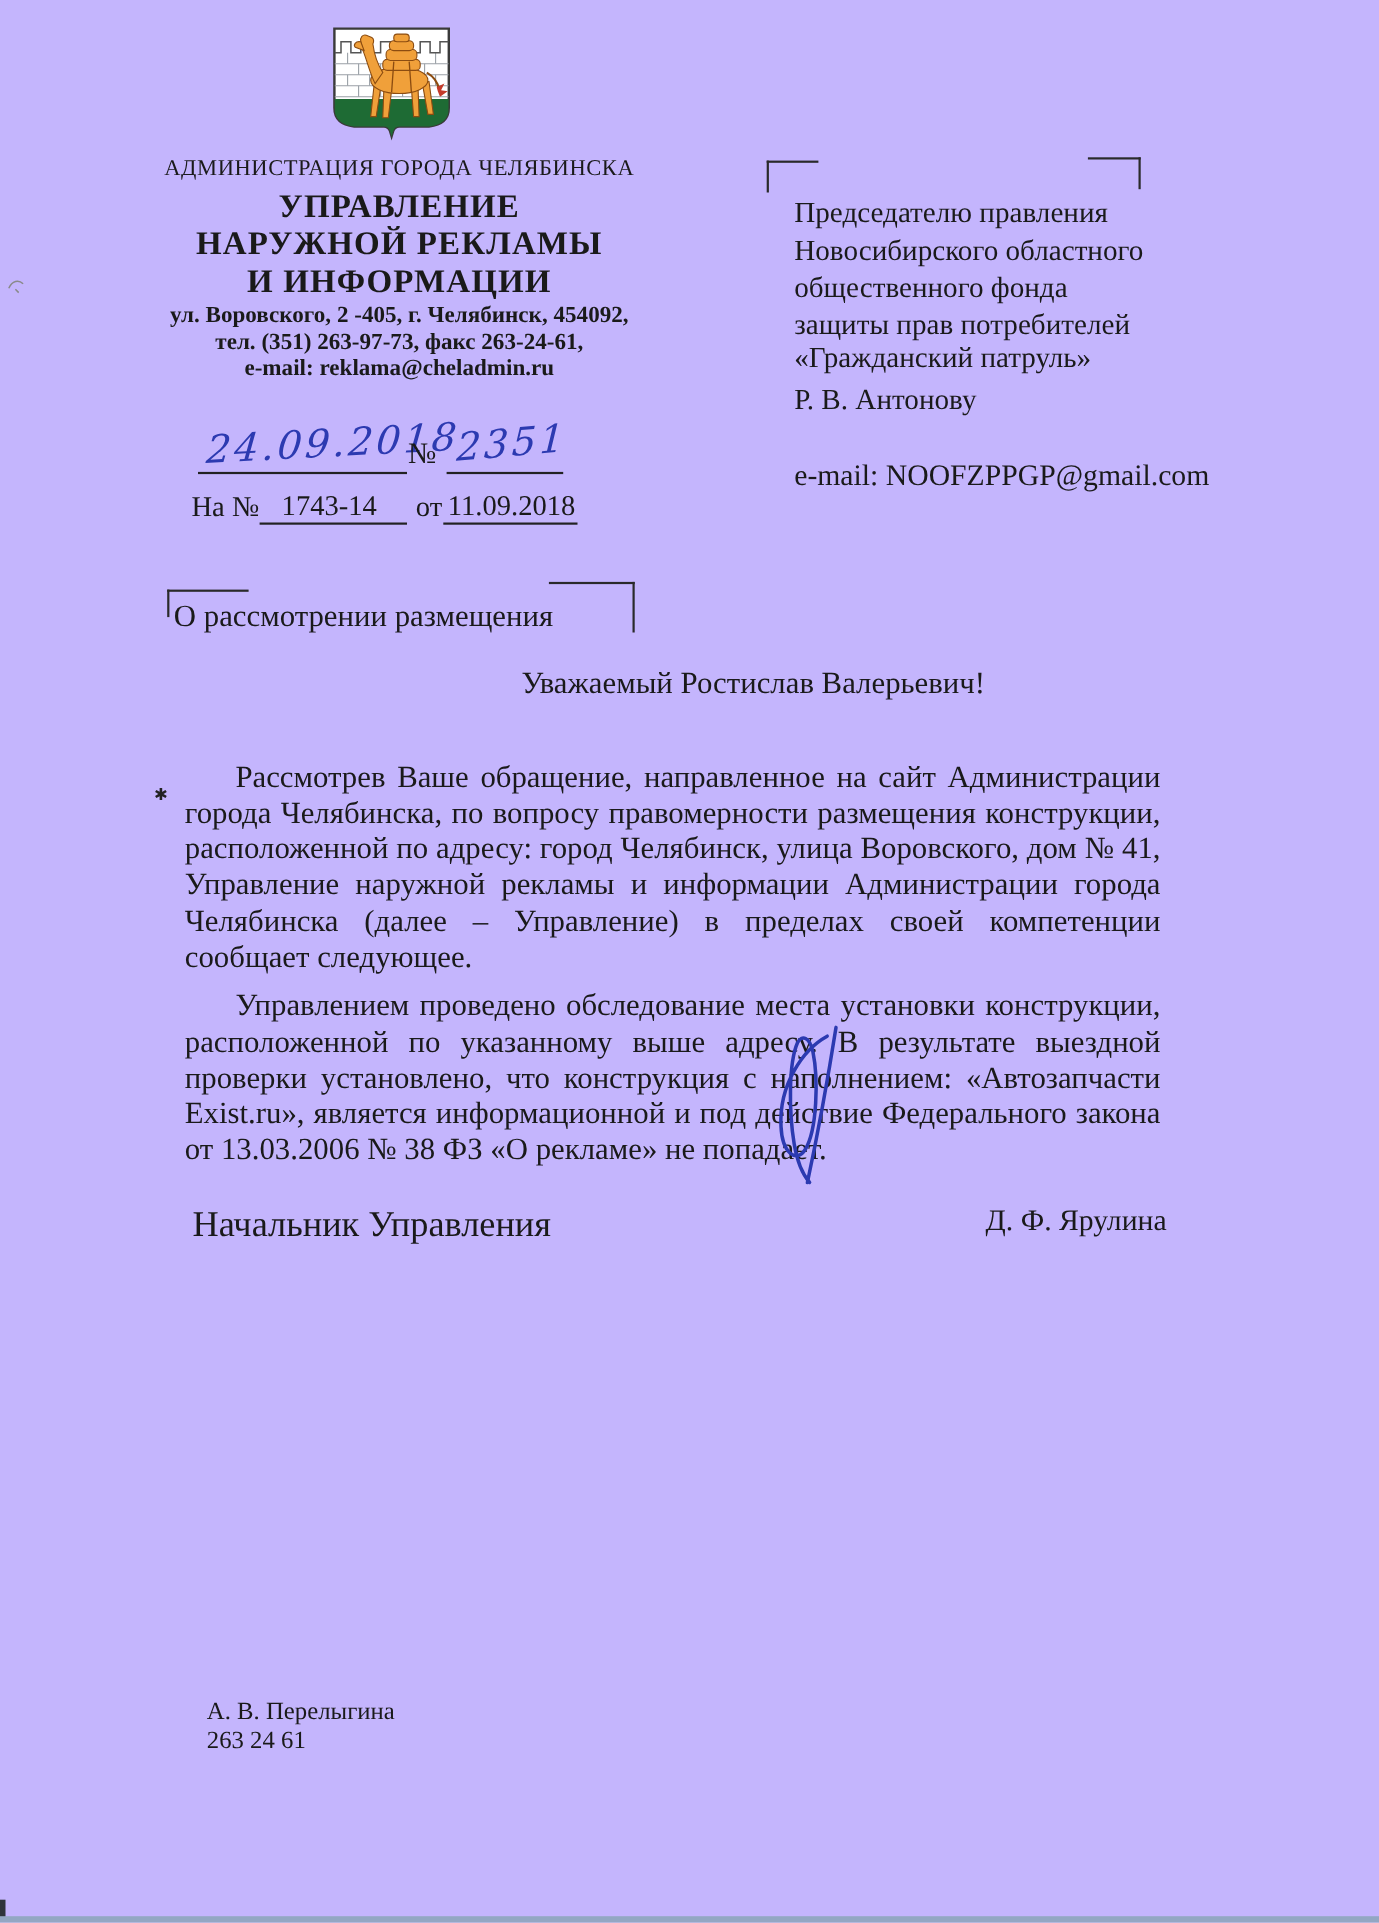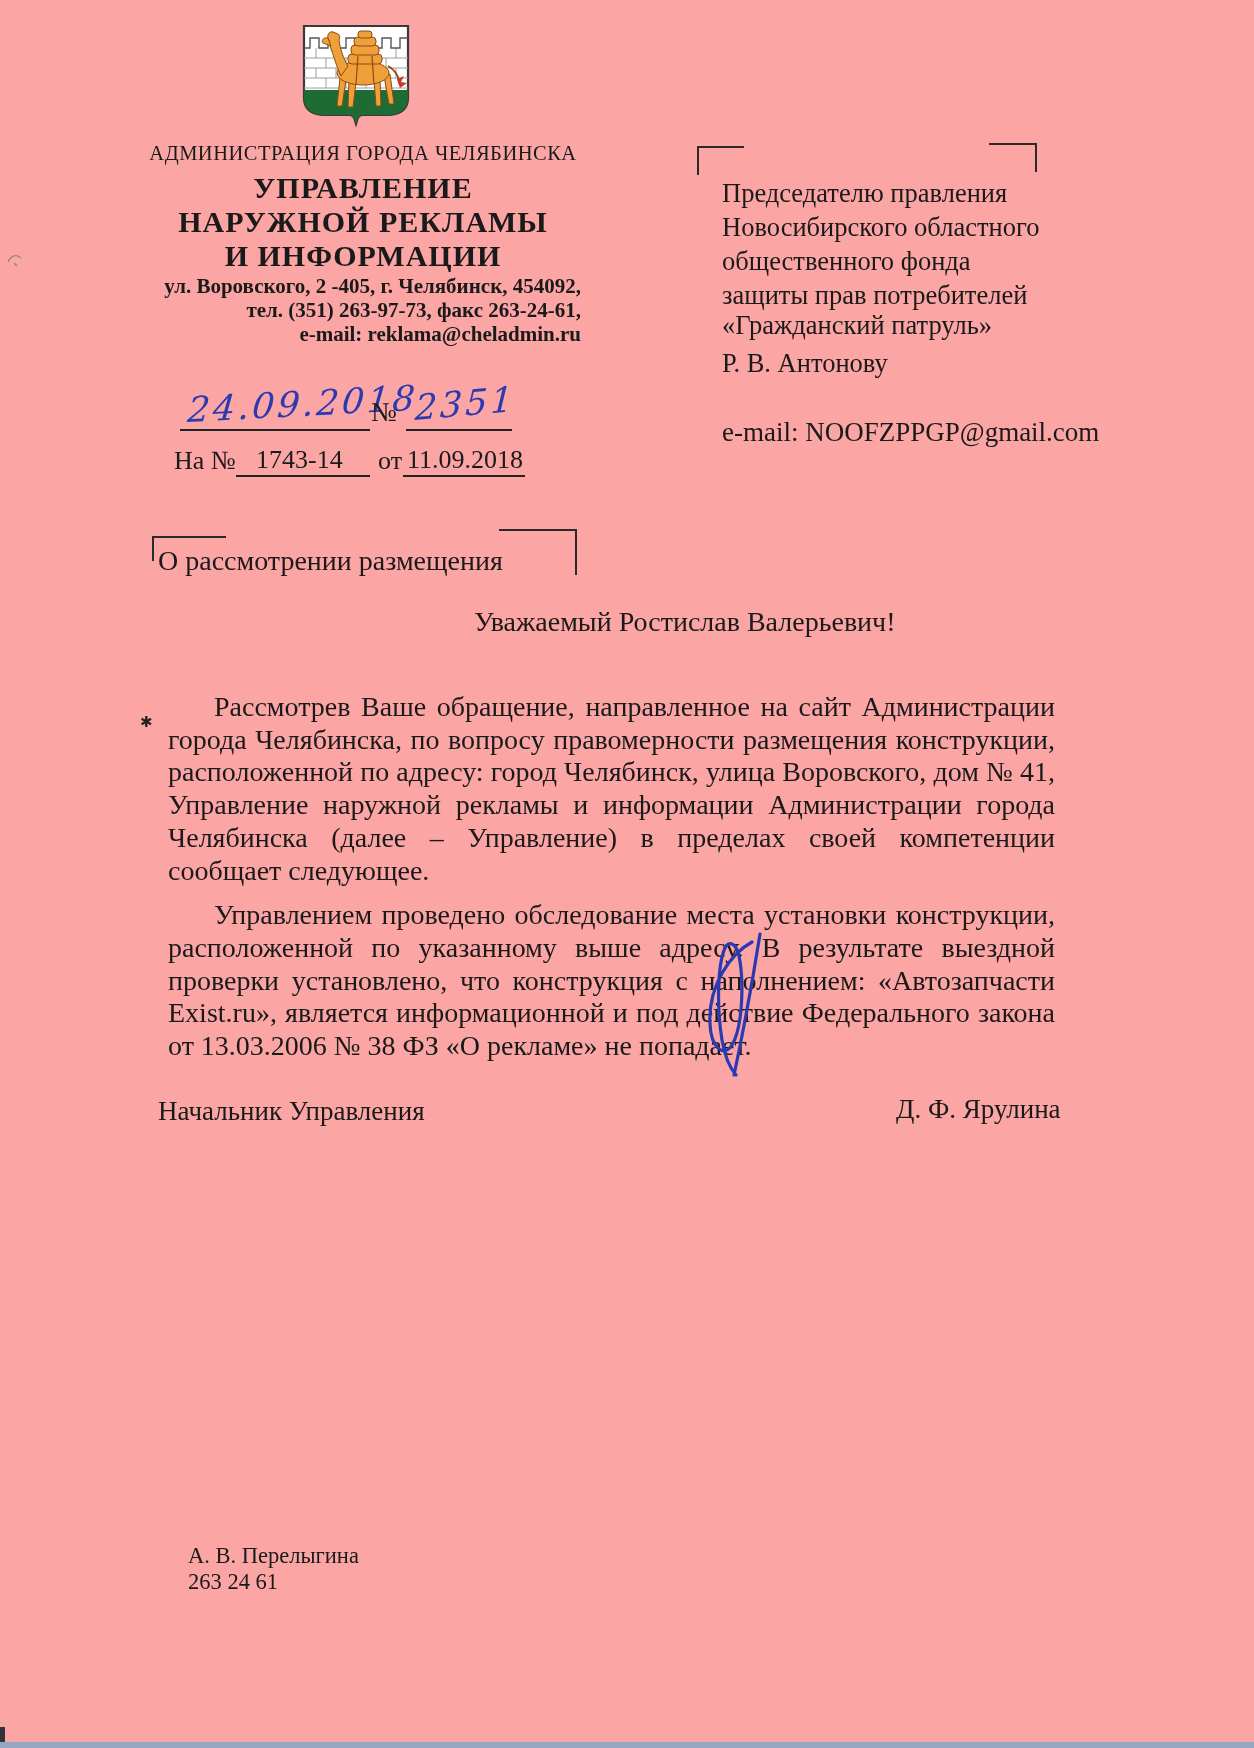--- a/index.html
+++ b/index.html
@@ -1,22 +1,22 @@
 <!DOCTYPE html>
 <html><head>
 <meta charset="utf-8">
 <style>
   html,body{margin:0;padding:0;background:#e8e8e8;}
-  .page{position:relative;width:1254px;height:1748px;background:#fca5a5;overflow:hidden;
+  .page{position:relative;width:1254px;height:1748px;background:#c4b5fd;overflow:hidden;
         font-family:"Liberation Serif","DejaVu Serif",serif;color:#1a1a1a;}
   .abs{position:absolute;white-space:nowrap;}
   .org1{position:absolute;left:145px;top:142px;width:436px;text-align:center;font-size:20.5px;letter-spacing:.5px;}
   .dept{position:absolute;left:145px;width:436px;text-align:center;font-weight:bold;font-size:30px;letter-spacing:1px;}
   .d1{top:171px}.d2{top:205px}.d3{top:239px}
-  .addr{position:absolute;left:145px;width:436px;text-align:right;font-weight:bold;font-size:21px;}
+  .addr{position:absolute;left:145px;width:436px;text-align:center;font-weight:bold;font-size:21px;}
   .a1{top:274px}.a2{top:298px}.a3{top:322px}
 
   
   .hand{font-family:"DejaVu Serif",serif;font-style:italic;color:#2c3ab1;letter-spacing:3px;
         transform:rotate(-3deg) skewX(-8deg);transform-origin:left bottom;}
   .hw-date{left:186px;top:390px;font-size:35px;}
   .hw-num{left:414px;top:388px;font-size:35px;transform:rotate(-5deg) skewX(-8deg);}
   .no-sign{left:371px;top:397px;font-size:27px;}
   .uline{position:absolute;height:2px;background:#222;}
   .u1{left:180px;top:429px;width:190px;}
@@ -40,21 +40,21 @@
   .c-rcp-r{left:989px;top:143px;width:46px;height:27px;border-top:2.5px solid #2a2a2a;border-right:2.5px solid #2a2a2a;}
   .c-sub-l{left:152px;top:536px;width:72px;height:23px;border-top:2.5px solid #2a2a2a;border-left:2.5px solid #2a2a2a;}
   .c-sub-r{left:499px;top:529px;width:76px;height:44px;border-top:2.5px solid #2a2a2a;border-right:2.5px solid #2a2a2a;}
 
   .subject{left:158px;top:545px;font-size:28px;}
   .salutation{left:474px;top:606px;font-size:28px;}
 
   .body-text{position:absolute;left:156px;top:679px;width:911px;}
   .body-text p{margin:12px;font-size:28px;line-height:32.7px;text-align:justify;text-indent:46px;}
 
-  .sig-title{left:158px;top:1096px;font-size:27px;}
+  .sig-title{left:175px;top:1096px;font-size:33px;}
   .sig-name{left:896px;top:1094px;font-size:27px;}
   .sig-svg{position:absolute;left:668px;top:928px;}
 
   .exec-name{left:188px;top:1543px;font-size:22.5px;}
   .exec-phone{left:188px;top:1569px;font-size:22.5px;}
 
   
   .ink-asterisk{left:140px;top:713px;font-size:15px;color:#222;transform:none;}
   .scribble{position:absolute;left:6px;top:252px;}
   .edge-tick{position:absolute;left:0;top:1727px;width:5px;height:17px;background:#30343c;}

